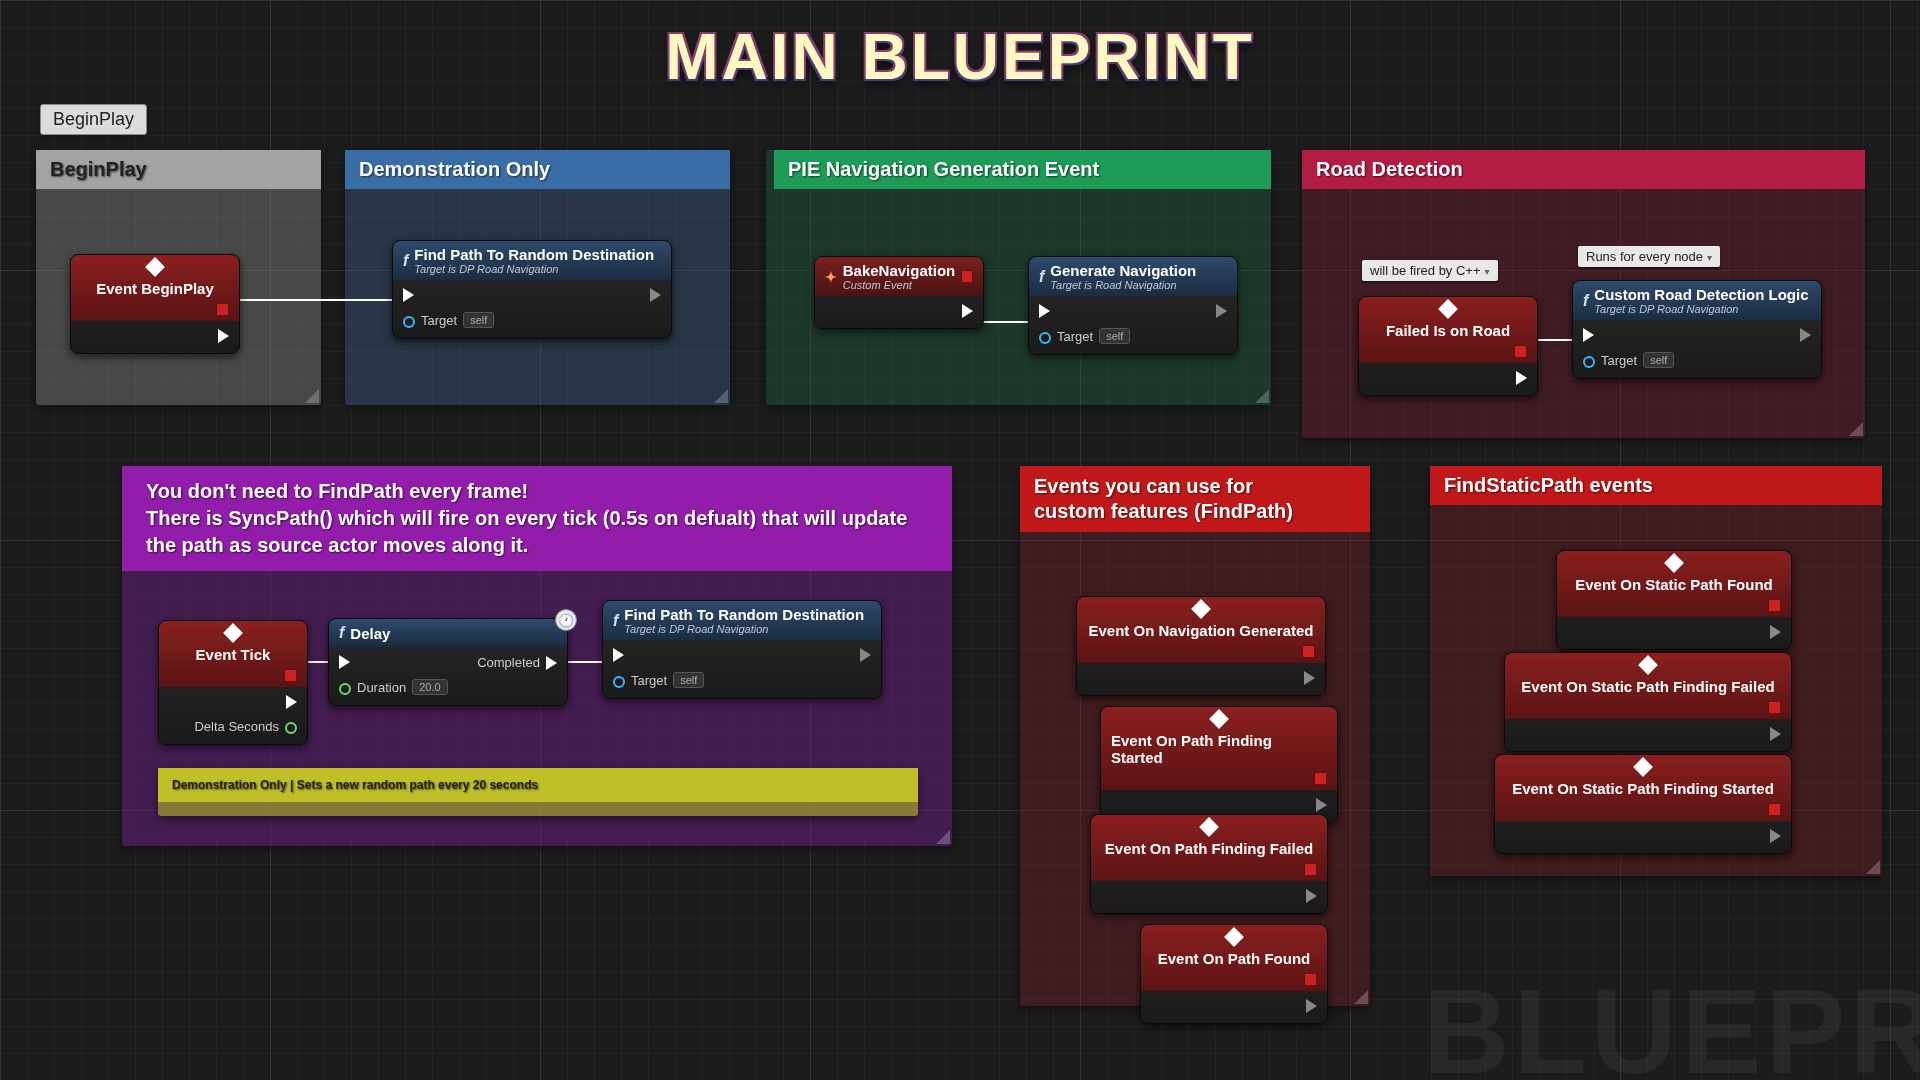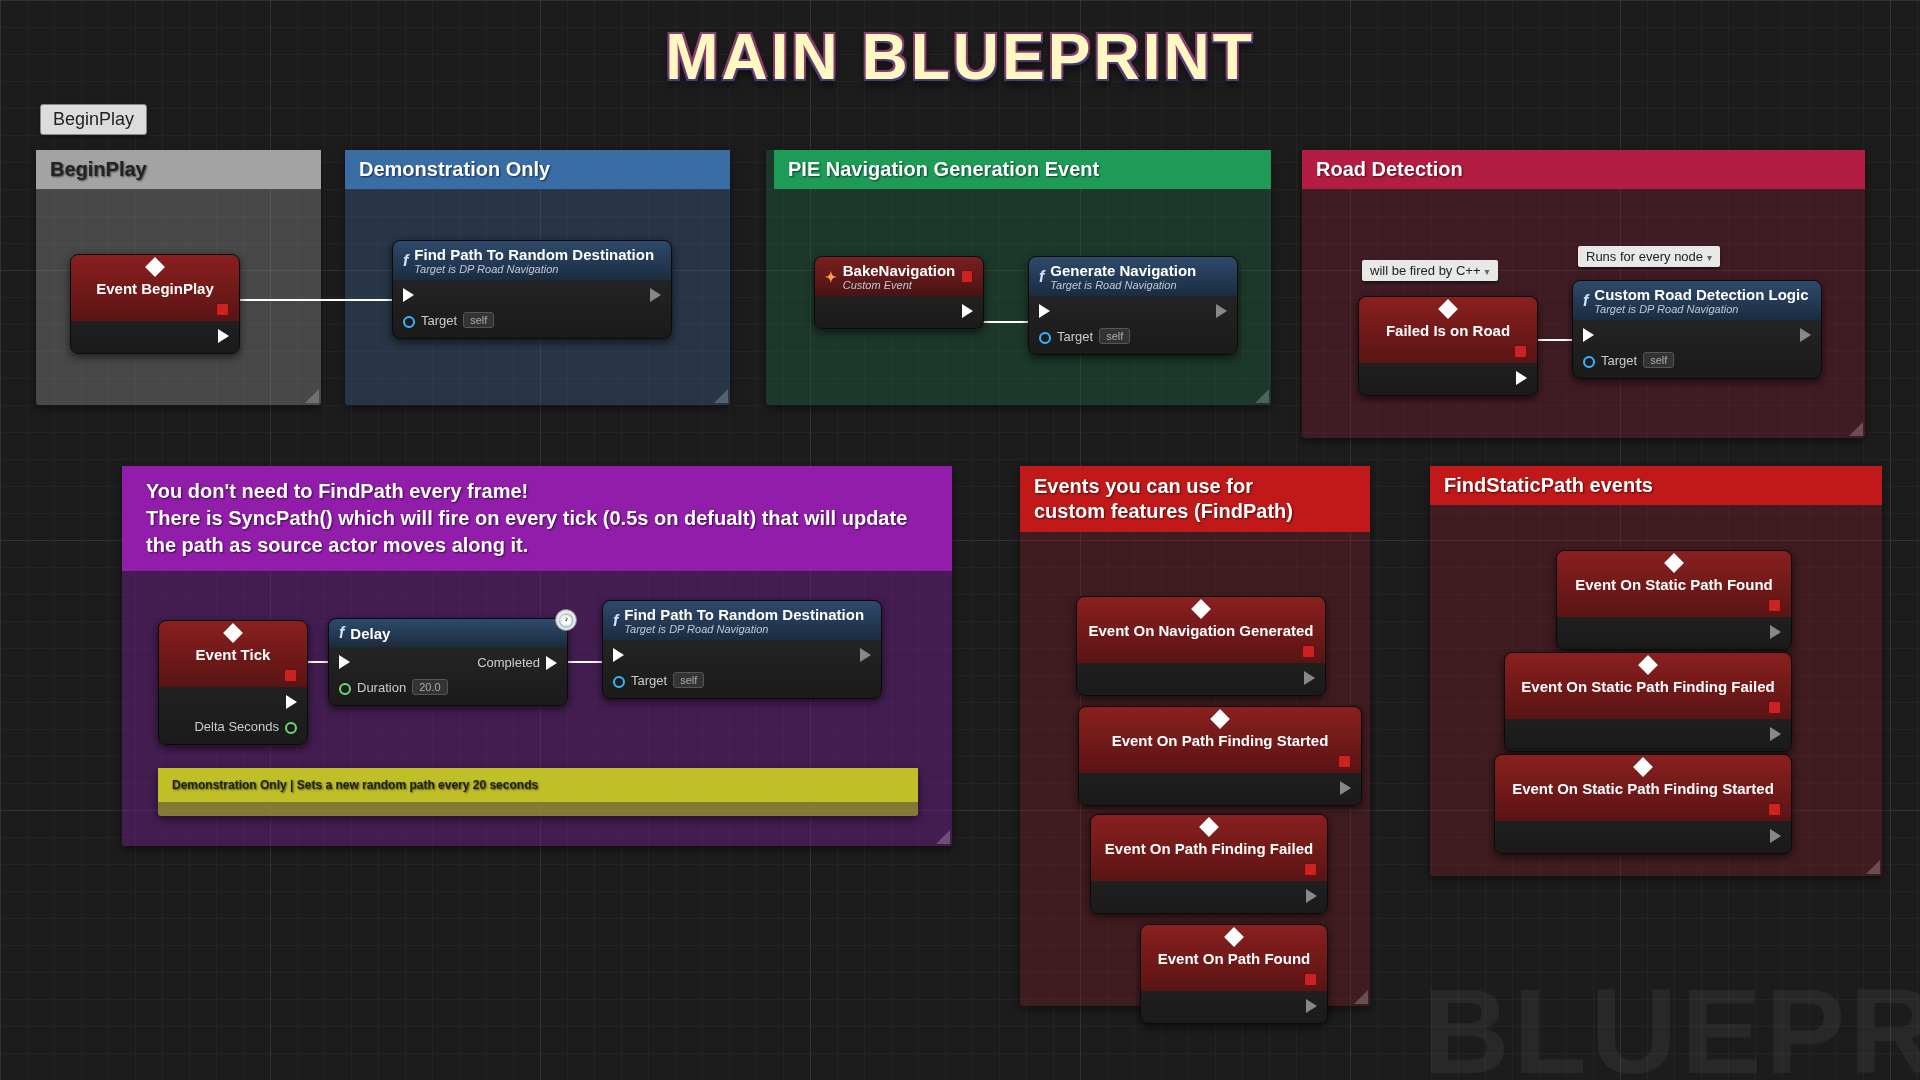--- a/index.html
+++ b/index.html
@@ -393,21 +393,21 @@
     </div>
   <div class="node-body">
       <div></div>
       <div class="pins-right">
         <div class="pin">
           <span class="exec-pin hollow"></span>
         </div>
       </div>
     </div>
 </div>
-<div class="node" style="left:1078px; top:706px; width:284px;">
+<div class="node" style="left:1100px; top:706px; width:238px;">
   <div class="node-hdr event">
       <span class="icon-diamond"></span>
       <span>Event On Path Finding Started</span>
       <span class="breakpoint"></span>
     </div>
   <div class="node-body">
       <div></div>
       <div class="pins-right">
         <div class="pin">
           <span class="exec-pin hollow"></span>

